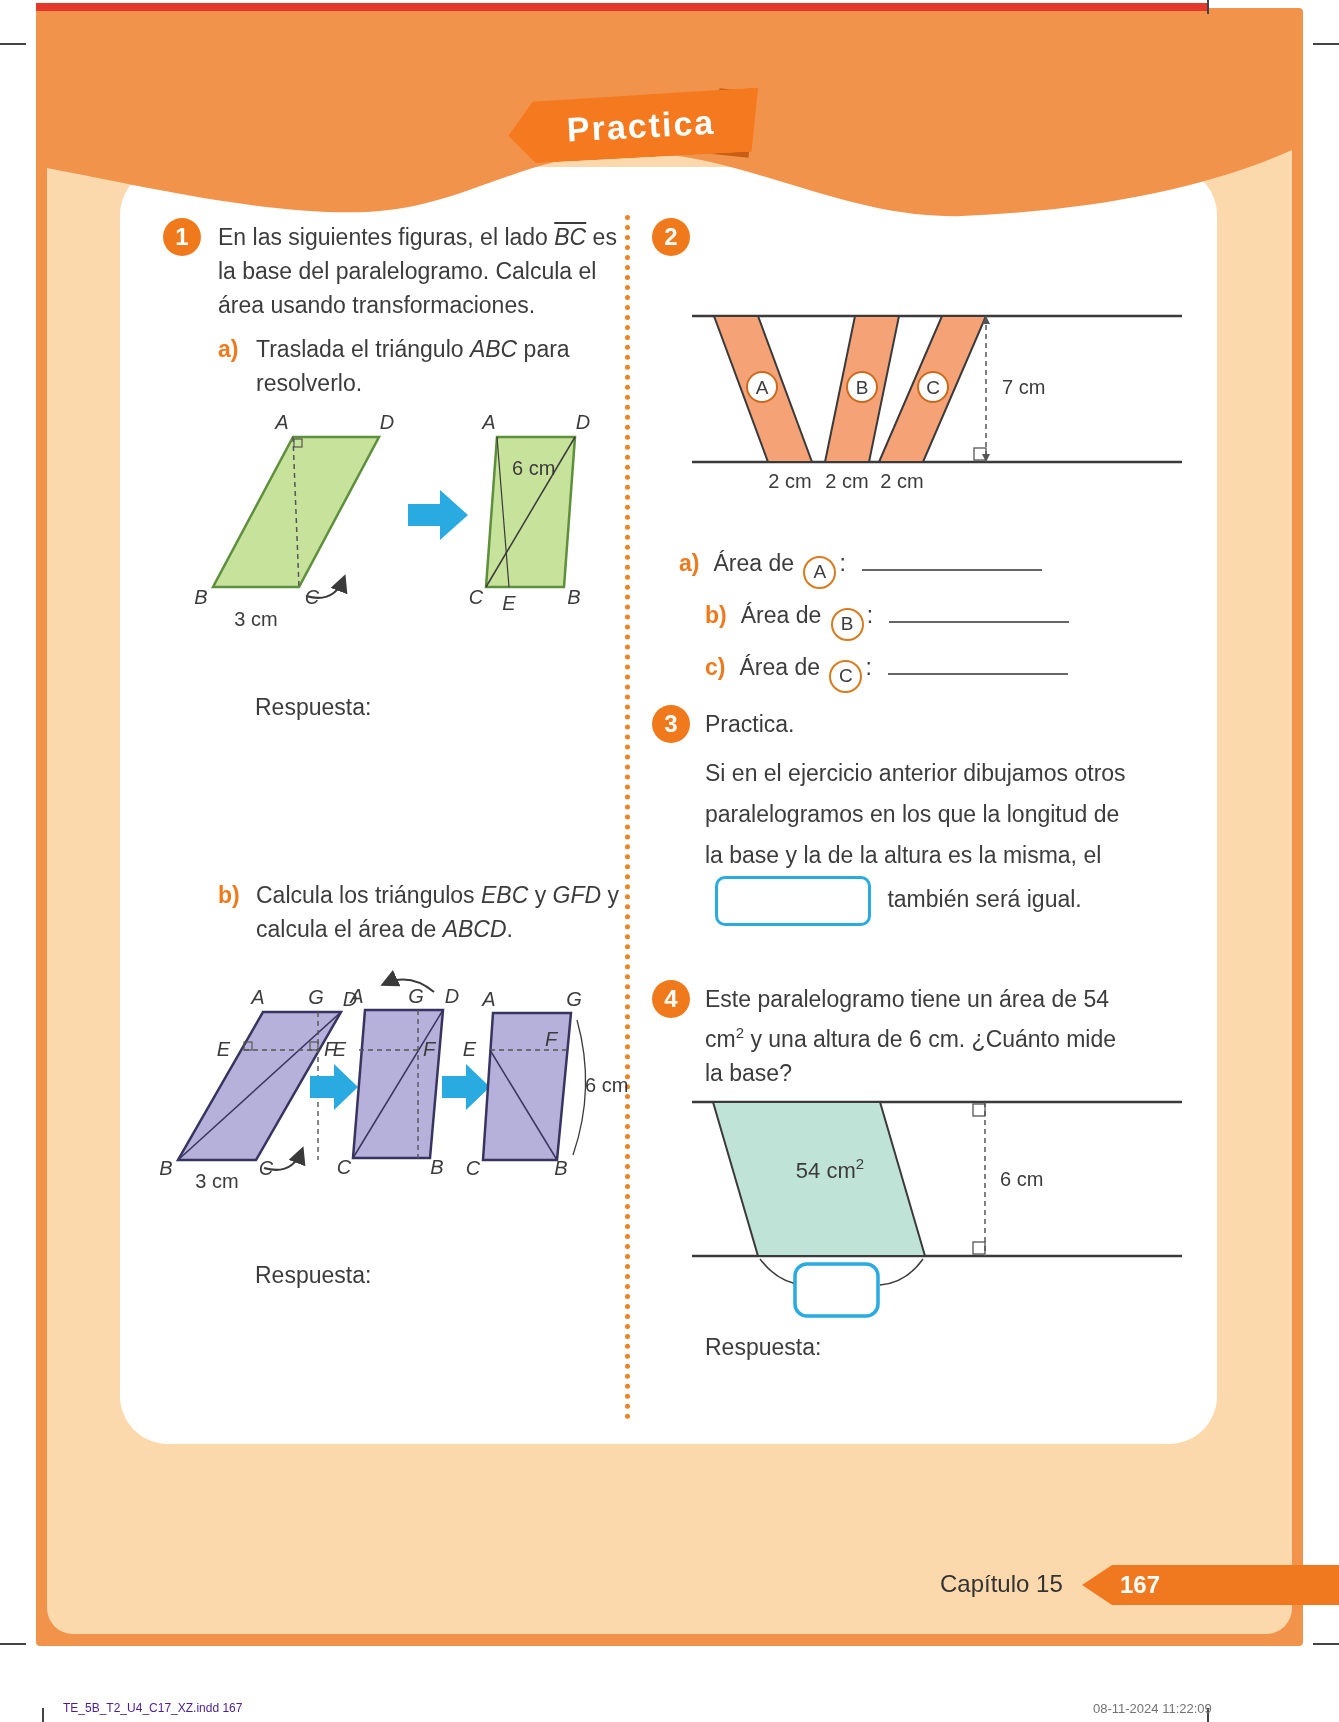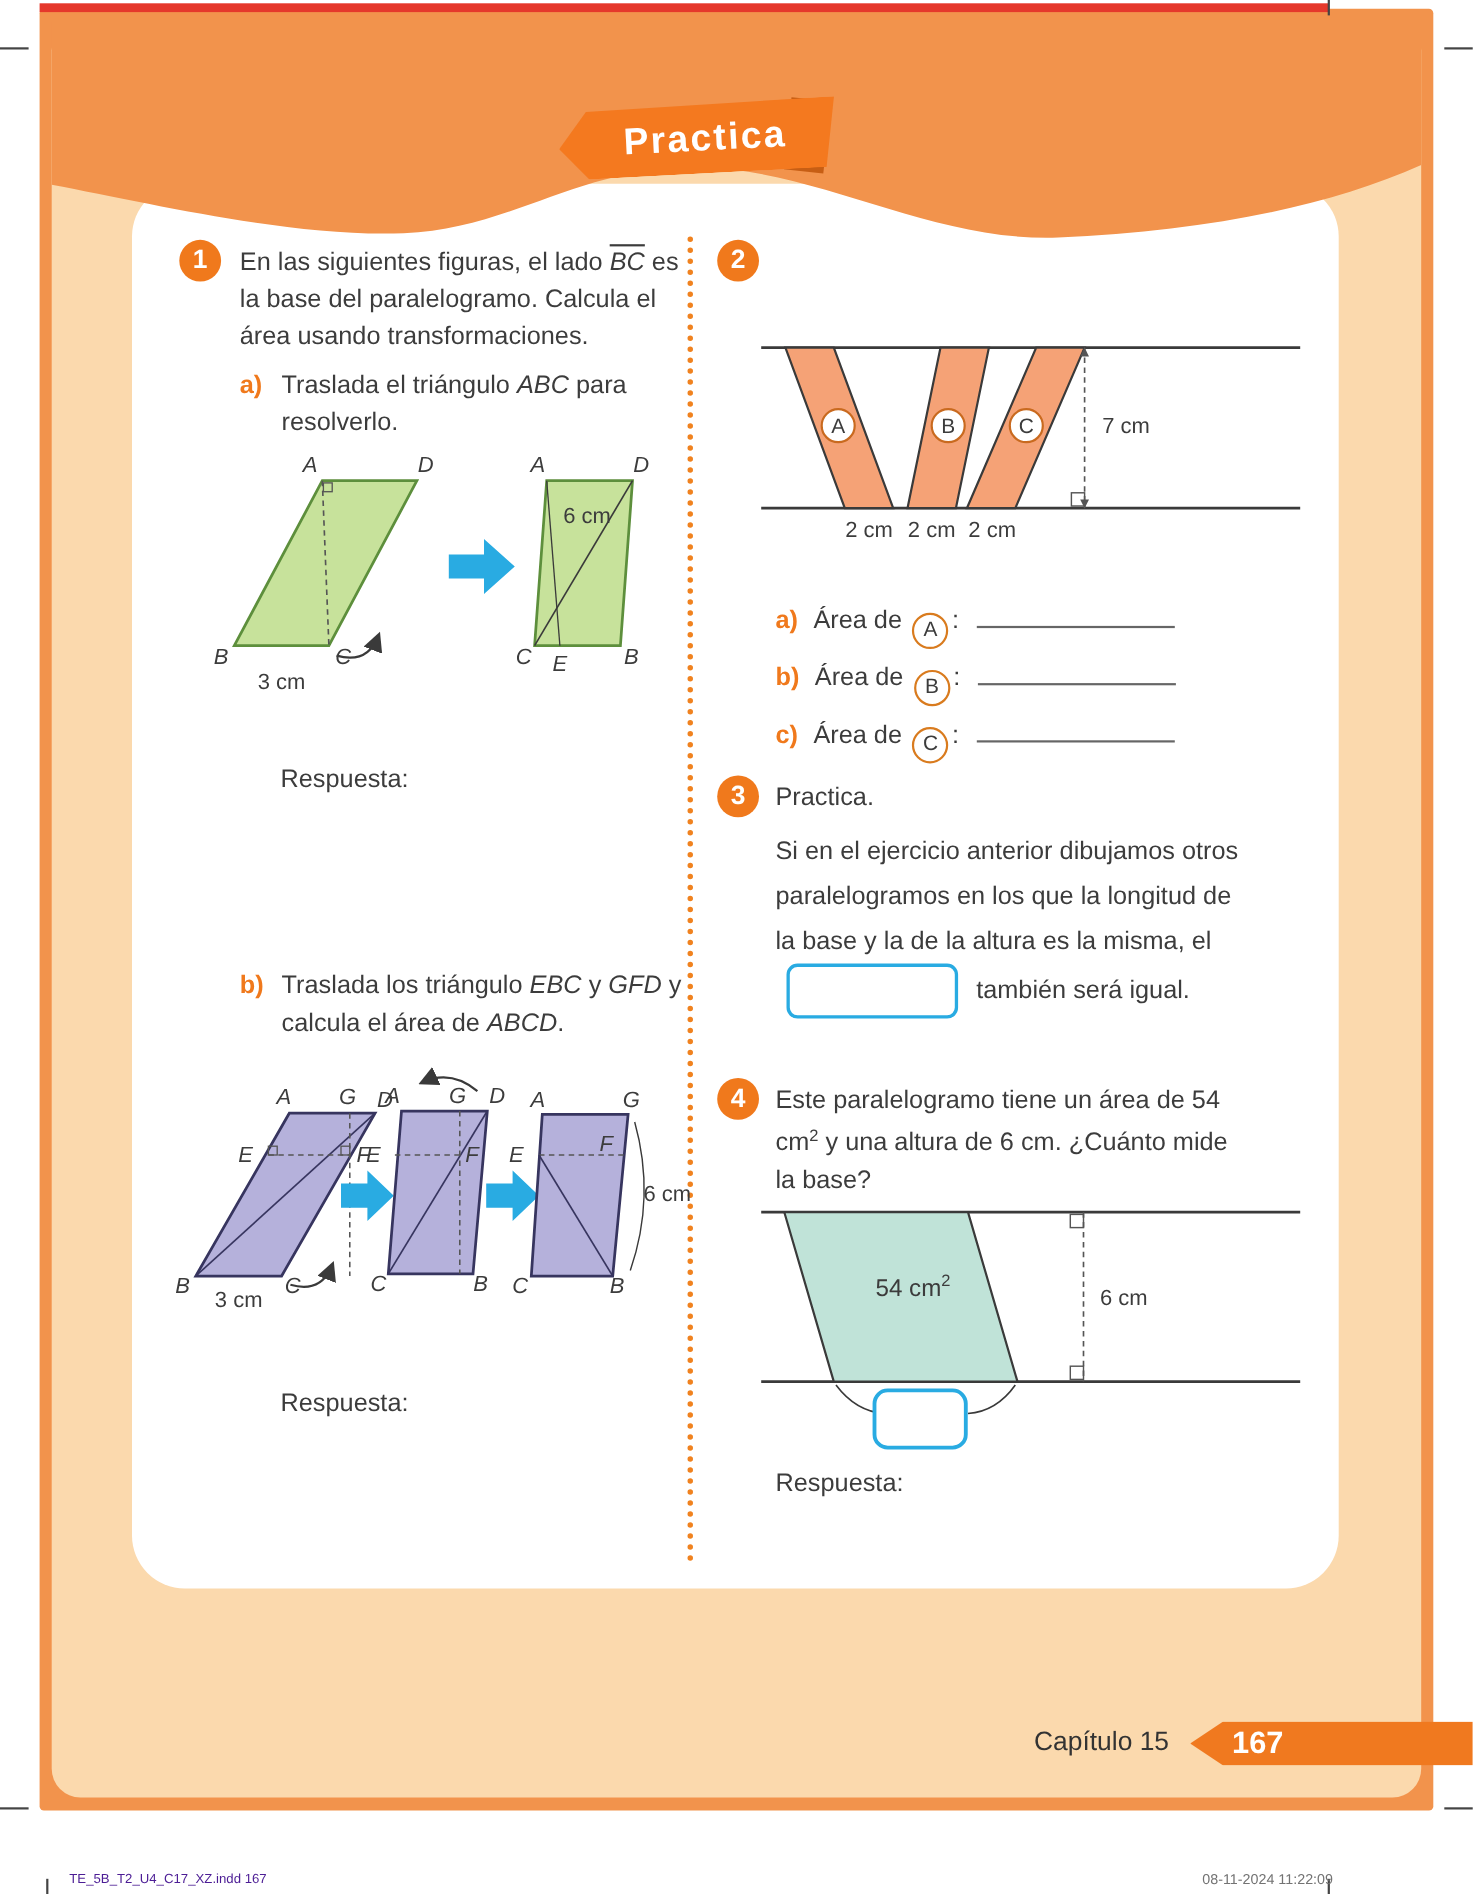--- a/index.html
+++ b/index.html
@@ -96,21 +96,21 @@
     <text class="vlabel" x="308" y="192" text-anchor="middle">C</text>
     <text class="vlabel" x="406" y="192" text-anchor="middle">B</text>
     <text class="vlabel" x="341" y="198" text-anchor="middle">E</text>
     <text class="dim" x="344" y="63">6 cm</text>
   </svg>
 
   <div class="abs txt" style="left:255px;top:690px;z-index:10;">Respuesta:</div>
 
   <div class="abs" style="left:218px;top:878px;width:410px;display:flex;z-index:10;">
     <span class="txt accent" style="width:38px;flex:none;">b)</span>
-    <span class="txt" style="width:365px;"><span>Traslada los triángulo </span><span class="it">EBC</span><span> y </span><span class="it">GFD</span><span> y calcula el área de </span><span class="it">ABCD</span><span>.</span></span>
+    <span class="txt" style="width:365px;"><span>Calcula los triángulos </span><span class="it">EBC</span><span> y </span><span class="it">GFD</span><span> y calcula el área de </span><span class="it">ABCD</span><span>.</span></span>
   </div>
 
   <svg class="abs" style="left:160px;top:970px;z-index:10;" width="470" height="245" viewBox="0 0 470 245">
     <defs>
       <marker id="ah2" markerWidth="9" markerHeight="9" refX="7" refY="4.5" orient="auto">
         <path d="M0,0 L9,4.5 L0,9 z" fill="#3A3A3A"></path>
       </marker>
     </defs>
 
     <polygon points="18,190 96,190 181,42 103,42" fill="#B5B1DB" stroke="#37355F" stroke-width="2.5"></polygon>
@@ -180,21 +180,21 @@
     <line x1="296" y1="14" x2="296" y2="160" stroke="#555" stroke-width="1.5" stroke-dasharray="5,4"></line>
     <polygon points="292,22 296,14 300,22" fill="#555"></polygon>
     <polygon points="292,152 296,160 300,152" fill="#555"></polygon>
     <rect x="284" y="146" width="12" height="12" fill="none" stroke="#555" stroke-width="1.3"></rect>
     <text class="dim" x="312" y="92">7 cm</text>
     <text class="dim" x="100" y="186" text-anchor="middle">2 cm</text>
     <text class="dim" x="157" y="186" text-anchor="middle">2 cm</text>
     <text class="dim" x="212" y="186" text-anchor="middle">2 cm</text>
   </svg>
 
-  <div class="abs txt" style="left:705px;top:545px;z-index:10;text-align:center;">
+  <div class="abs txt" style="left:679px;top:545px;z-index:10;text-align:center;">
     <span class="accent" style="margin-right:14px;">a)</span><span>Área de</span>
     <span class="circ-letter">
         <span>A</span>
       </span><span>:</span>
     <span class="blank"></span>
   </div>
   <div class="abs txt" style="left:705px;top:597px;z-index:10;">
     <span class="accent" style="margin-right:14px;">b)</span><span>Área de</span>
     <span class="circ-letter">
         <span>B</span>
@@ -239,19 +239,19 @@
     <path d="M233,173 Q216,197 190,199" fill="none" stroke="#3A3A3A" stroke-width="1.5"></path>
     <rect x="105" y="178" width="83" height="52" rx="12" fill="#fff" stroke="#29ABE2" stroke-width="3.5"></rect>
   </svg>
 
   <div class="abs txt" style="left:705px;top:1330px;z-index:10;">Respuesta:</div>
 
   <div class="abs" style="left:940px;top:1570px;font-size:24px;color:#333;z-index:10;">Capítulo 15</div>
   <div class="abs" style="left:1082px;top:1565px;width:257px;height:40px;background:#F0791F;
        clip-path:polygon(0 50%, 30px 0, 100% 0, 100% 100%, 30px 100%);z-index:10;
        display:flex;align-items:center;">
-    <span style="color:#fff;font-size:28px;font-weight:bold;padding-left:38px;">167</span>
+    <span style="color:#fff;font-size:24px;font-weight:bold;padding-left:38px;">167</span>
   </div>
 
   <div class="abs" style="left:63px;top:1701px;font-size:12px;color:#4c1d95;z-index:20;">TE_5B_T2_U4_C17_XZ.indd   167</div>
   <div class="abs" style="left:1053px;top:1701px;font-size:13px;color:#737373;z-index:20;margin-left:40px;">08-11-2024   11:22:09</div>
 
 </div>
 
 </body></html>

